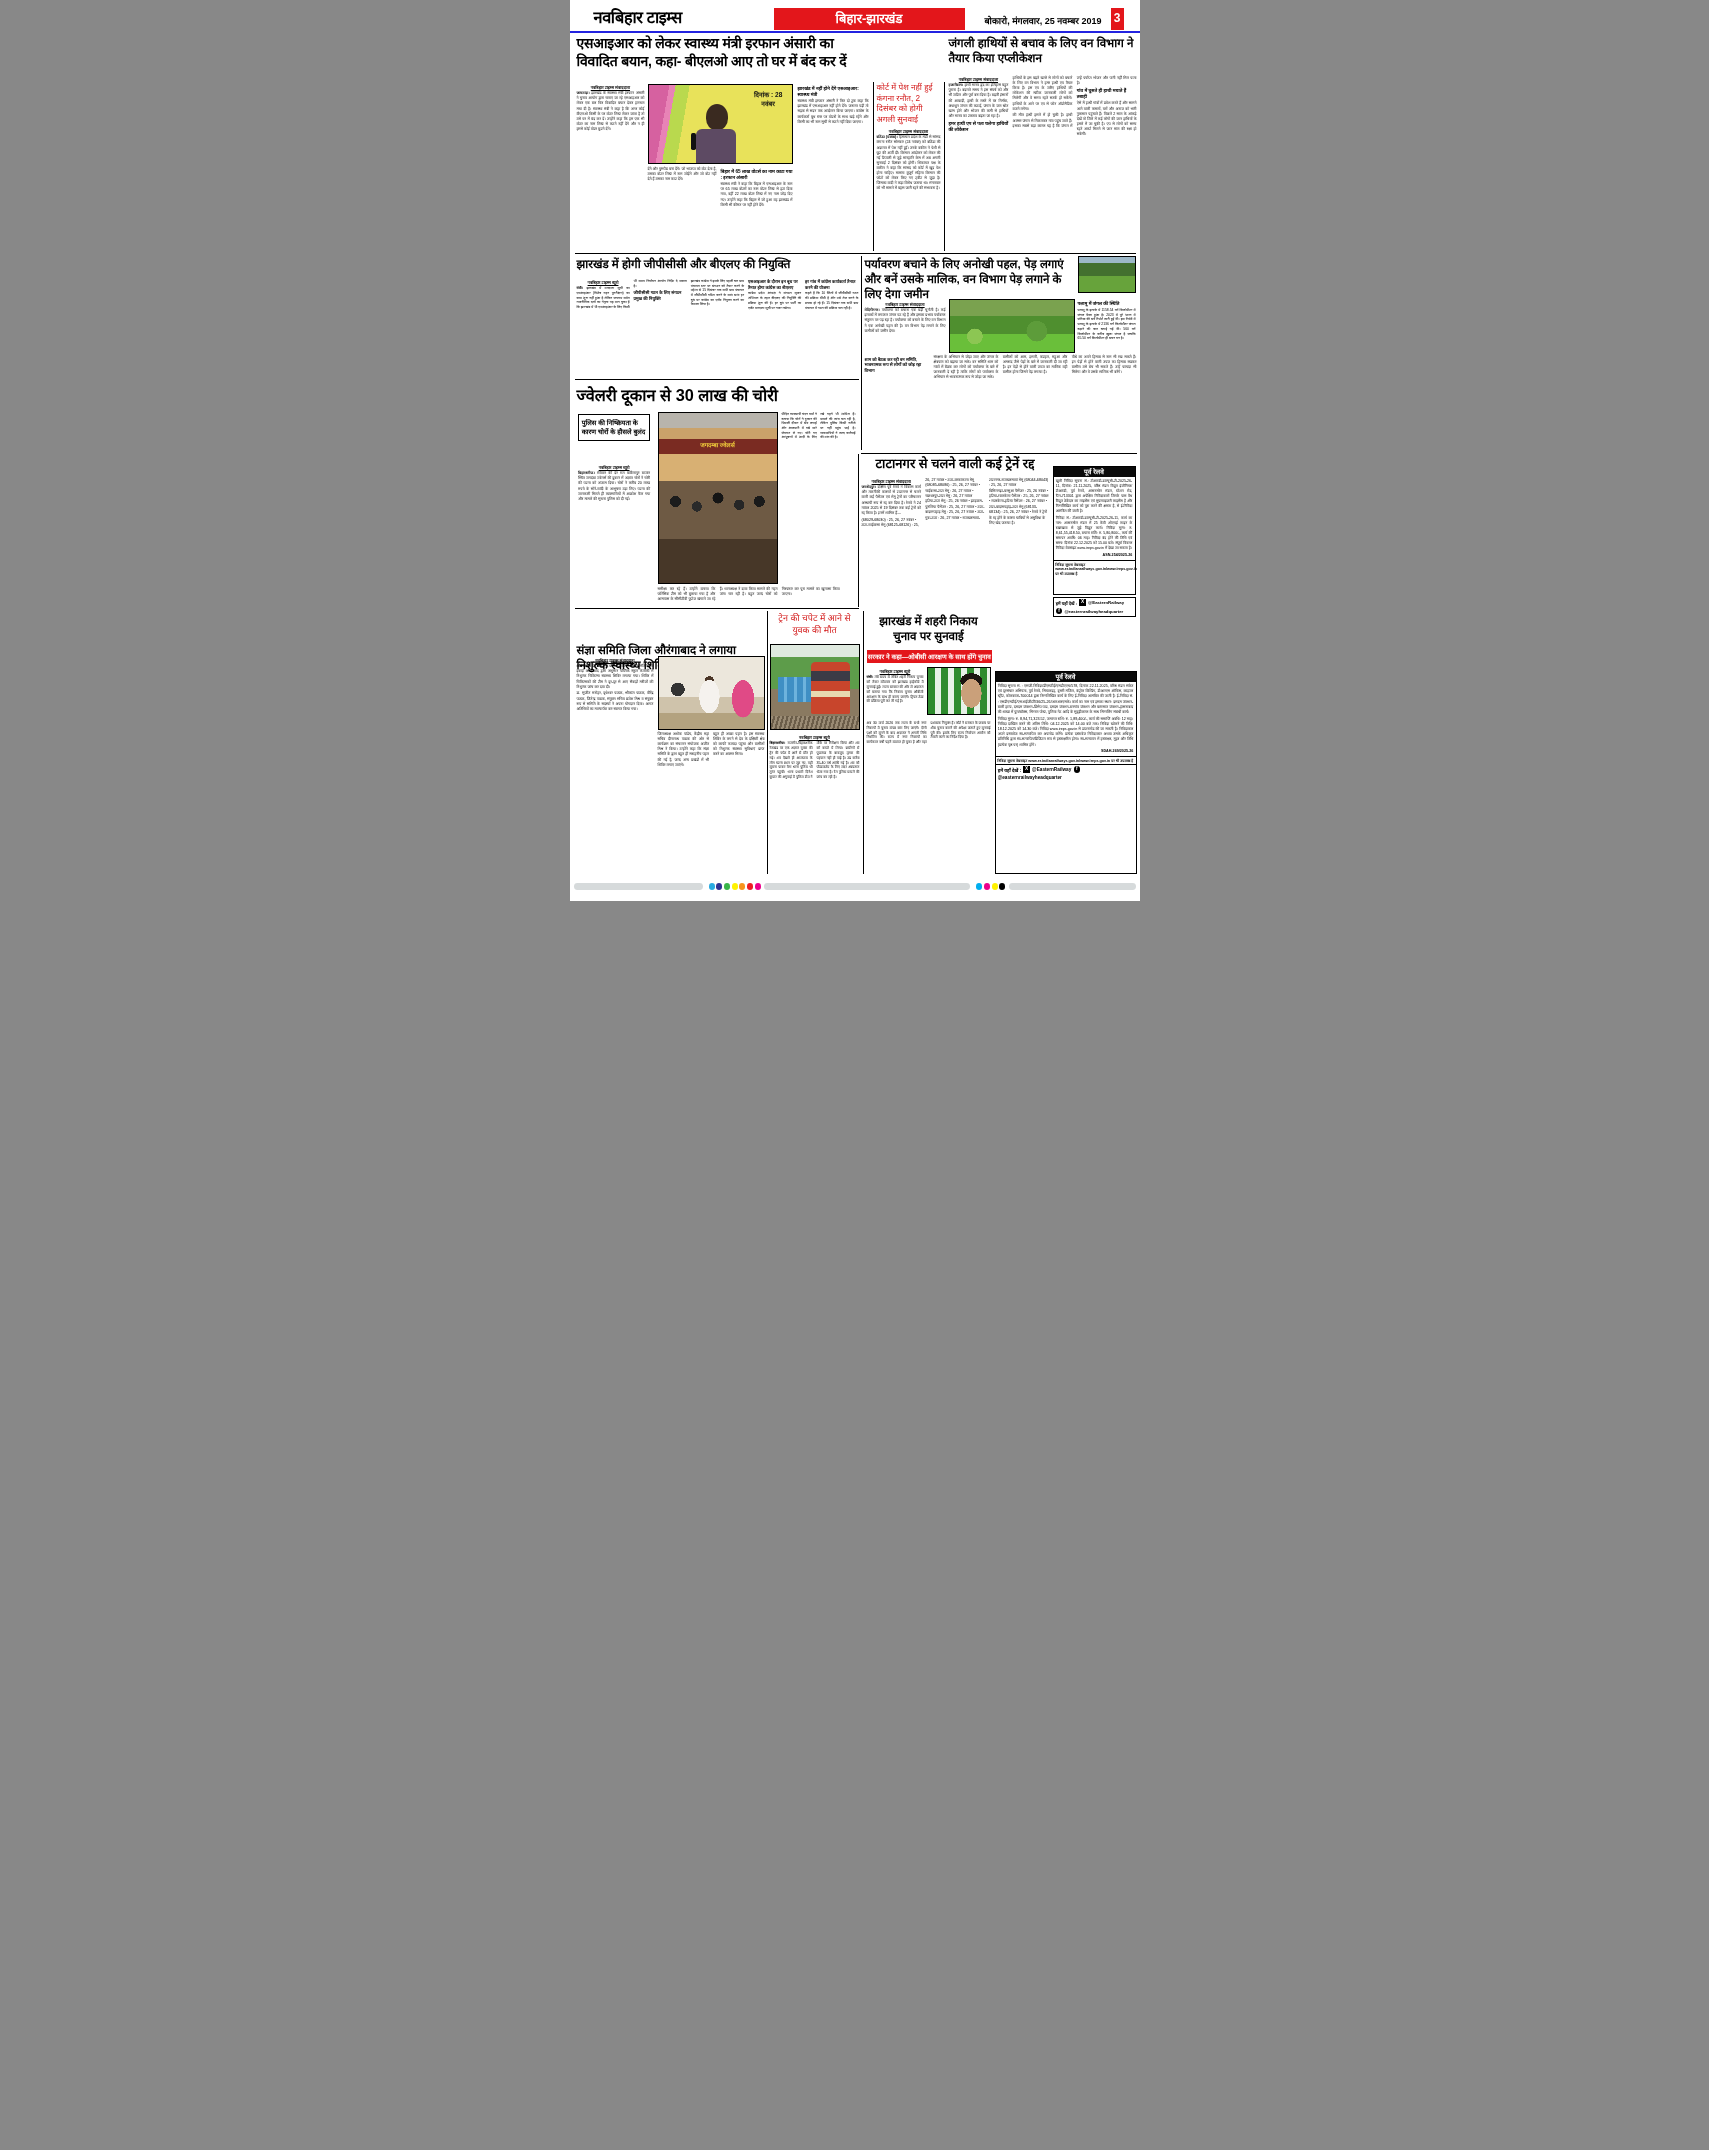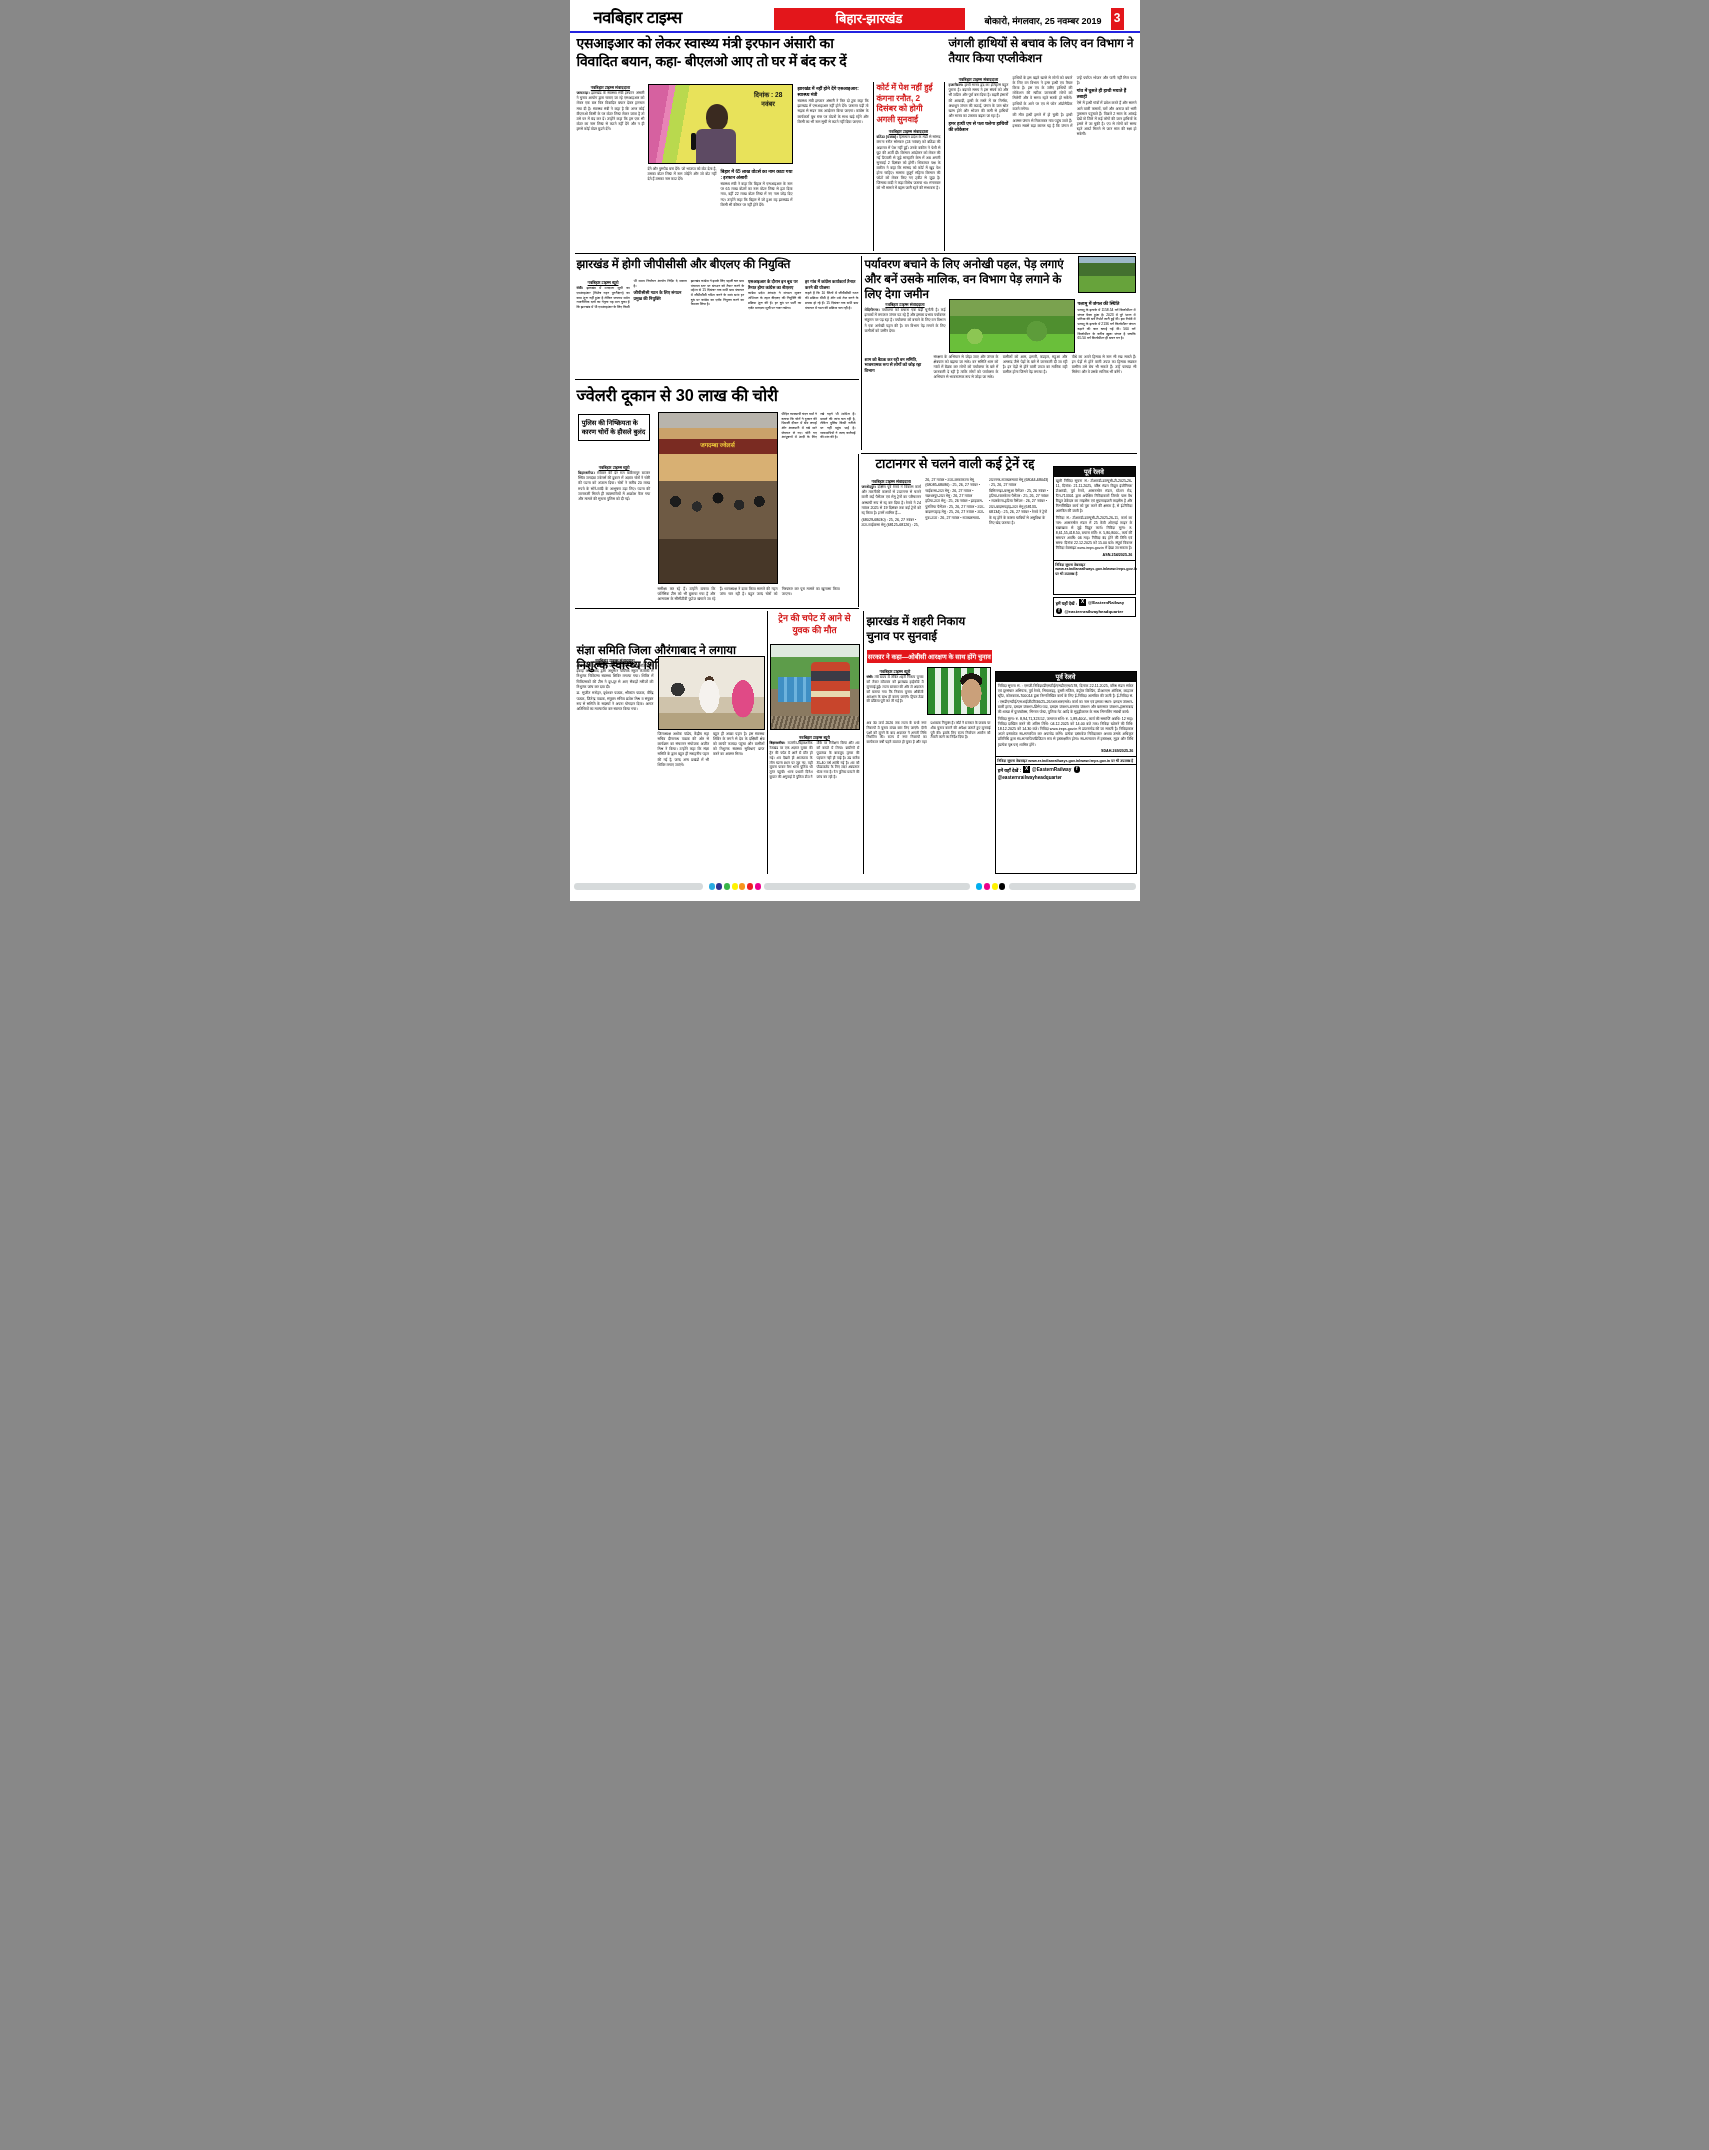--- a/index.html
+++ b/index.html
@@ -1,21 +1,21 @@
 <!DOCTYPE html>
 <html style="font-size:6.9px"><head>
 <meta charset="utf-8">
 <style>
   html,body{margin:0;padding:0;background:#888;}
   .page{position:relative;width:570px;height:901px;background:#ffffff;margin:0 auto;
         font-family:"Liberation Sans","DejaVu Sans",sans-serif;color:#000;overflow:hidden;}
   .abs{position:absolute;}
   .hd-xl{font-weight:800;font-size:14px;line-height:1.28;letter-spacing:-0.2px;}
   .hd-lg{font-weight:800;font-size:11.6px;line-height:1.3;}
-  .hd-sm{font-weight:700;font-size:8.2px;line-height:1.3;}
+  .hd-sm{font-weight:400;font-size:8.2px;line-height:1.3;}
   .red{color:#d31a1a;}
   .byline{font-weight:700;text-decoration:underline;text-align:center;font-size:4.1px;margin:0.9px 0 1.3px;}
   .body-txt{font-size:3.7px;line-height:1.38;text-align:justify;}
   .body-txt p{margin:0 0 1.7px;}
   .dl{font-weight:700;}
   .subhead{font-weight:800;font-size:4.7px;line-height:1.3;margin:1.7px 0 1.3px;}
   .cols-2{column-count:2;column-gap:3.9px;}
   .cols-3{column-count:3;column-gap:4.3px;}
   .cols-4{column-count:4;column-gap:4.3px;}
   .cols-5{column-count:5;column-gap:3.9px;}
@@ -272,21 +272,21 @@
   </div>
   <div class="abs" style="left:200px;top:734px;width:90px;height:140px;">
     <div class="byline">नवबिहार टाइम्स ब्यूरो</div>
     <div class="body-txt cols-2" style="font-size:3.5px;">
       <p><span class="dl">बिहारशरीफ।</span> <span>राजगीर-बिहारशरीफ रेलखंड पर एक अज्ञात युवक की ट्रेन की चपेट में आने से मौत हो गई। शव देखते ही आसपास के लोग घटना स्थल पर जुट गए, वहीं सूचना पाकर वेना थाना पुलिस भी तुरंत पहुंची। थाना प्रभारी दिनेश कुमार की अगुवाई में पुलिस टीम ने मौके पर निरीक्षण किया और शव को कब्जे में लिया। ग्रामीणों से पूछताछ के बावजूद मृतक की पहचान नहीं हो पाई है। उम्र करीब 35-40 वर्ष आंकी गई है। शव को पोस्टमार्टम के लिए सदर अस्पताल भेजा गया है। रेल पुलिस मामले की जांच कर रही है।</span></p>
     </div>
   </div>
 
   <div class="abs rule-v" style="left:293px;top:611px;height:263px;"></div>
 
-  <div class="abs hd-lg" style="left:297px;top:613px;width:124px;text-align:left;">झारखंड में शहरी निकाय चुनाव पर सुनवाई</div>
+  <div class="abs hd-lg" style="left:297px;top:613px;width:124px;text-align:center;">झारखंड में शहरी निकाय चुनाव पर सुनवाई</div>
   <div class="abs red-banner" style="left:297px;top:650px;width:124px;padding:2.2px 0.9px;">सरकार ने कहा—ओबीसी आरक्षण के साथ होंगे चुनाव</div>
 
   <div class="abs" style="left:297px;top:668px;width:57px;">
     <div class="byline">नवबिहार टाइम्स ब्यूरो</div>
     <div class="body-txt" style="font-size:3.5px;">
         <p><span class="dl">रांची।</span> <span>लंबे समय से लंबित शहरी निकाय चुनाव को लेकर सोमवार को झारखंड हाईकोर्ट में सुनवाई हुई। राज्य सरकार की ओर से अदालत को बताया गया कि निकाय चुनाव ओबीसी आरक्षण के साथ ही कराए जाएंगे। ट्रिपल टेस्ट की प्रक्रिया पूरी कर ली गई है।</span></p>
       </div>
   </div>
   <div class="photo" style="left:357px;top:667px;width:64px;height:48px;background:
        radial-gradient(ellipse 10.3px 14.6px at 70% 55%,#caa07a 0 98%,transparent 99%),

